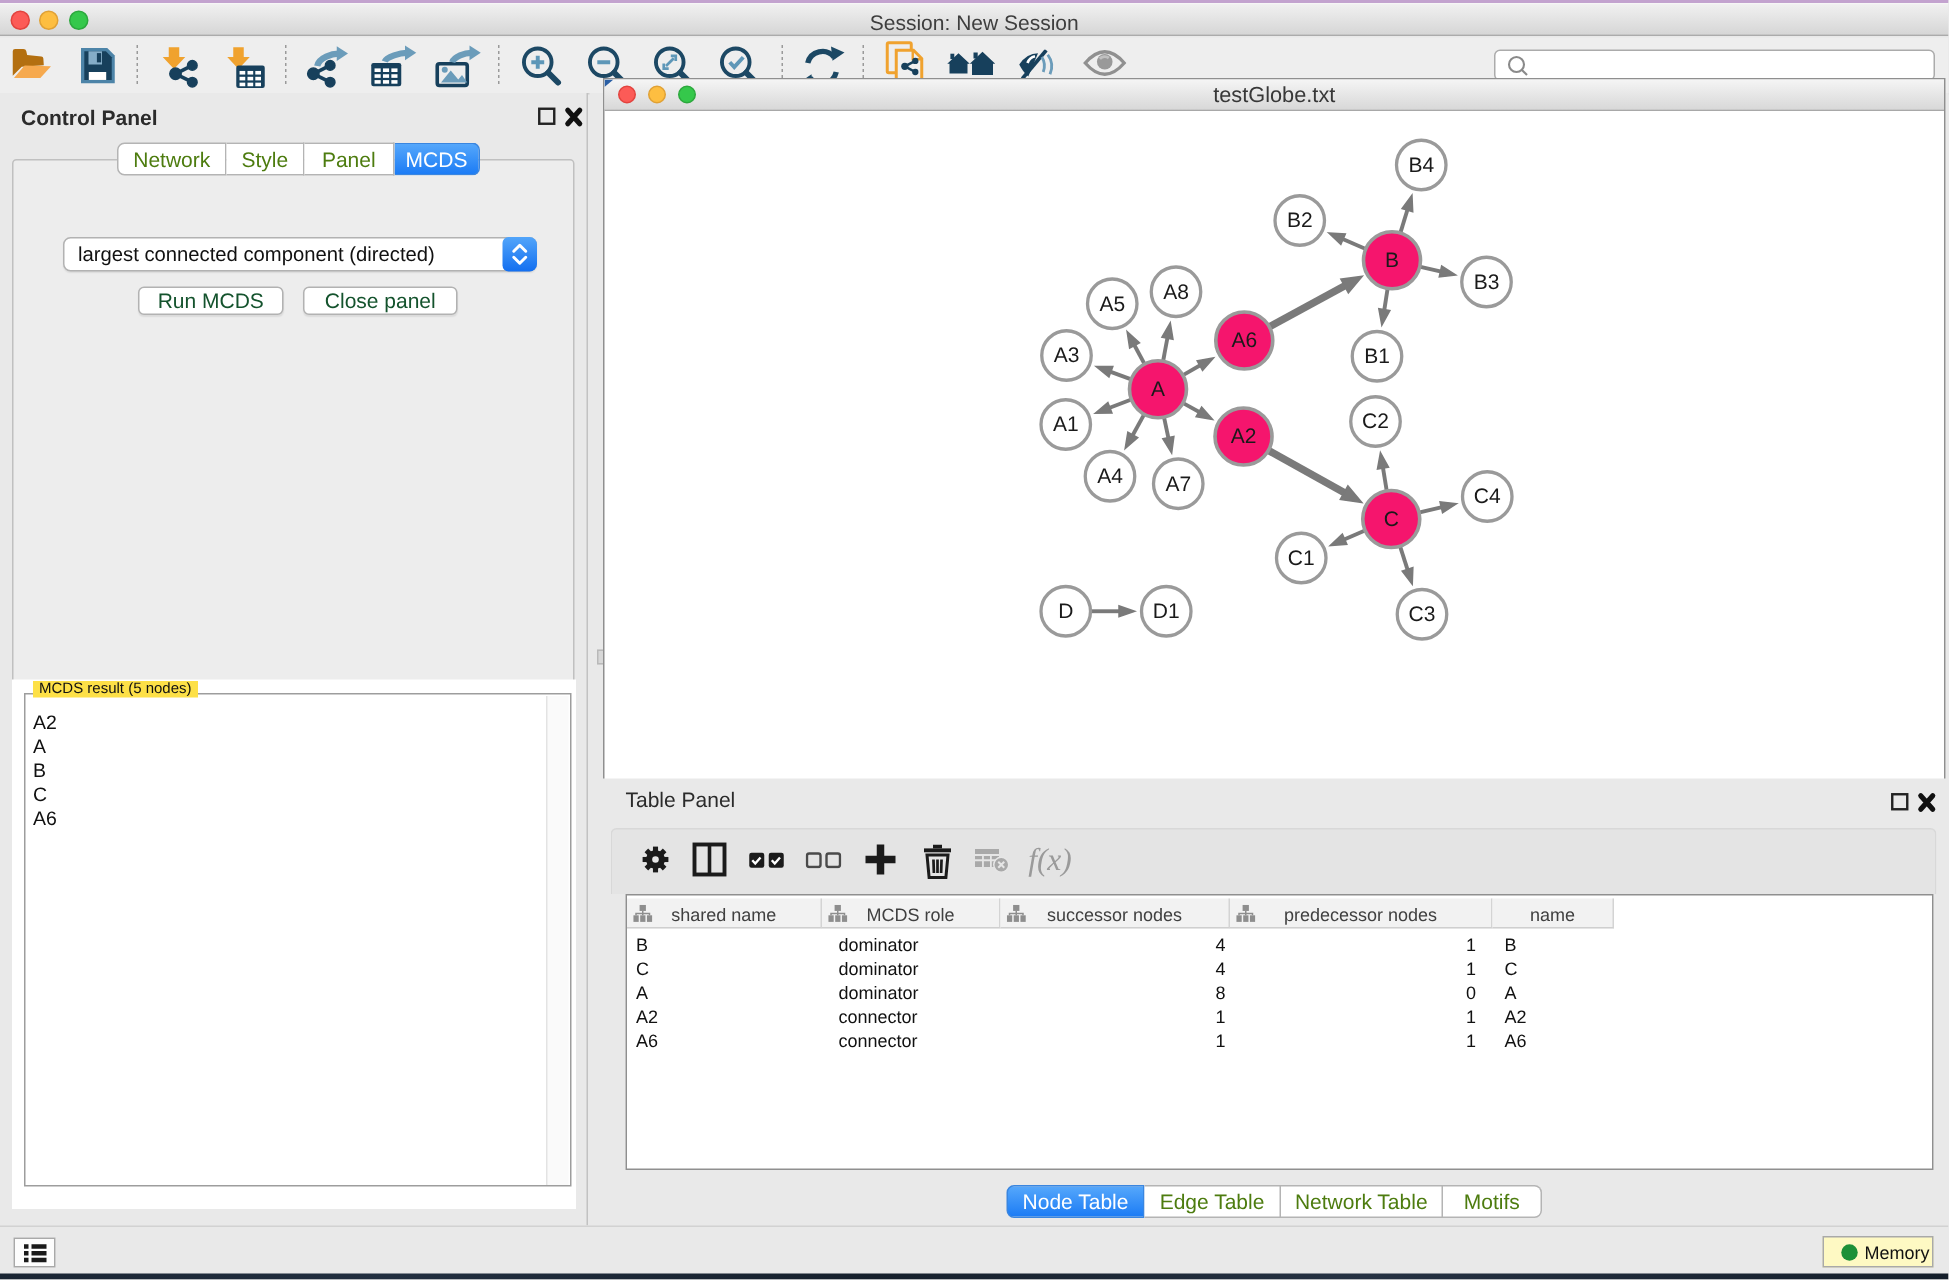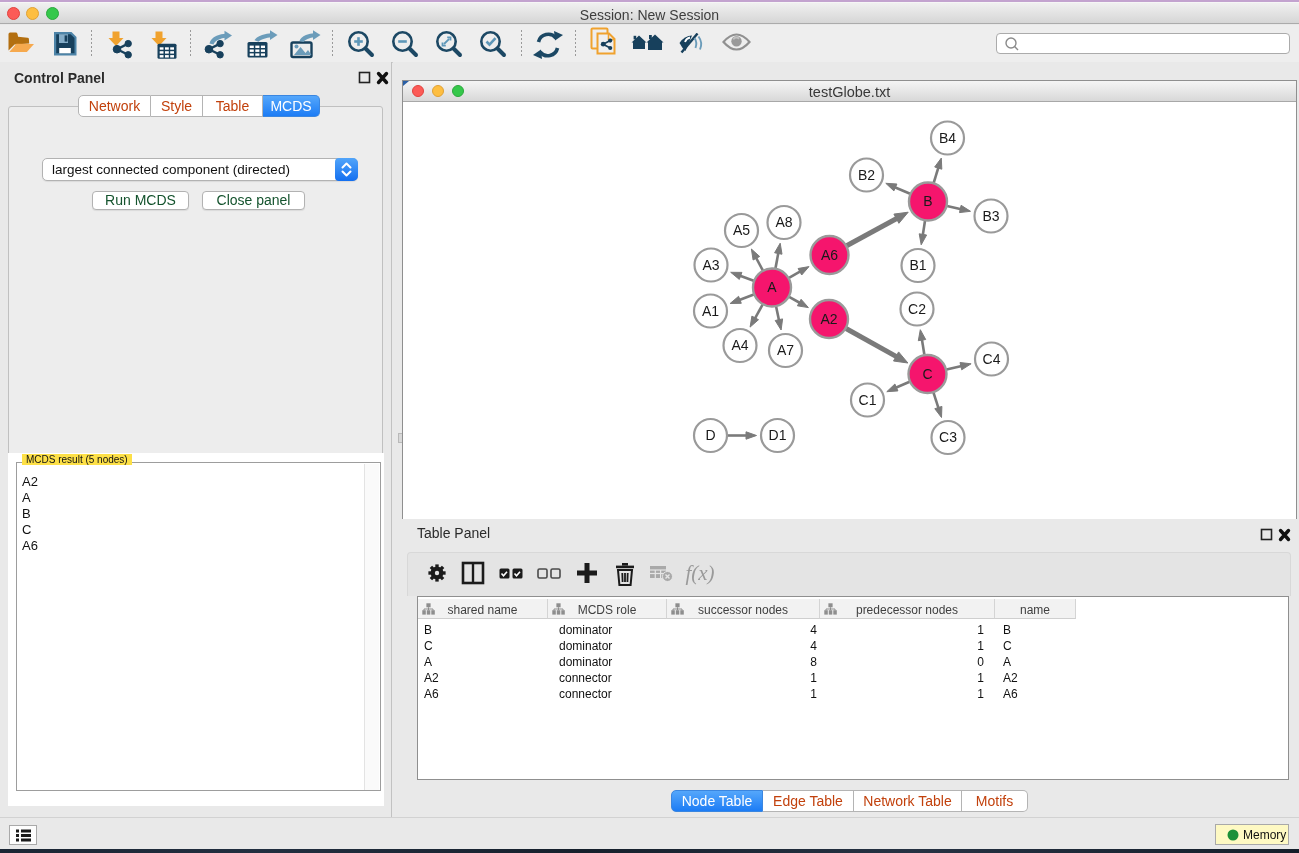--- a/index.html
+++ b/index.html
@@ -29,42 +29,42 @@
 #searchbox { position:absolute; left:996px; top:8px; width:294px; height:21px;
   background:#fff; border:1px solid #ababab; border-radius:4px; }
 
 #cpanel { left:0; top:62px; width:392px; height:755px; background:#e9e9e9; border-right:1px solid #c2c2c2;}
 #cpanel .hdr { position:absolute; left:14px; top:8px; font-size:14px; color:#2b2b2b;font-weight:bold; }
 .winbtns { position:absolute; top:9px; }
 #cpTabwrap { position:absolute; left:8px; top:44px; width:375px; height:698px;
   border:1px solid #c0c0c0; border-radius:3px; background:#ededed; }
 .seg { position:absolute; display:flex; height:22px; font-size:14px; }
 .seg > div { background:#fff; border:1px solid #b4b4b4; border-left:none;
-  display:flex; align-items:center; justify-content:center; color:#c2410c; }
+  display:flex; align-items:center; justify-content:center; color:#4d7c0f; }
 .seg > div:first-child { border-left:1px solid #b4b4b4; border-radius:5px 0 0 5px; }
 .seg > div:last-child { border-radius:0 5px 5px 0; }
 .seg > div.sel { background:linear-gradient(#55a7fb,#1c7cf5); color:#fff; border-color:#3a86e0; }
 #optlabel { position:absolute; left:0; width:392px; top:74px; text-align:center; font-size:14px; color:#111; }
 #dropdown { position:absolute; left:42px; top:96px; width:316px; height:23px; background:#fff;
   border:1px solid #b2b2b2; border-radius:5px; font-size:13.5px; color:#111; line-height:21px;
   padding-left:9px; box-shadow:0 1px 1px rgba(0,0,0,.08);}
 #dropdown .cap { position:absolute; right:-1px; top:-1px; width:23px; height:23px;
   background:linear-gradient(#52a5fa,#136ff0); border-radius:4px 5px 5px 4px; }
 .btn { position:absolute; height:19px; background:#fff; border:1px solid #b2b2b2; border-radius:4px;
   font-size:14px; color:#14532d; text-align:center; line-height:17px; box-shadow:0 1px 1px rgba(0,0,0,.08);}
 #resultpanel { position:absolute; left:8px; top:391px; width:376px; height:353px; background:#fff; }
 #resultbox { position:absolute; left:8px; top:9px; width:365px; height:329px; border:1px solid #9d9d9d; }
 #resultbox .legend { position:absolute; left:5px; top:-9px; background:#fde047; padding:0 4px;
   font-size:10px; color:#111; }
 #resultbox .items { position:absolute; left:5px; top:11px; font-size:13px; color:#111; line-height:16px; }
 #resultbox .sbar { position:absolute; right:1px; top:1px; width:15px; height:326px;
   background:#fafafa; border-left:1px solid #e3e3e3; }
 
 #desk { left:393px; top:62px; width:906px; height:755px; background:#e9e9e9; }
-#netwin { left:402px; top:80px; width:895px; height:504px; background:#fff;
+#netwin { left:402px; top:52px; width:895px; height:504px; background:#fff;
   border:1px solid #8f8f8f; }
 #netwin .tbar { position:absolute; left:0; top:0; width:100%; height:21px;
   background:linear-gradient(#f5f5f5,#d8d8d8); border-bottom:1px solid #a8a8a8; }
 #netwin .tbar .title { position:absolute; left:0; right:0; top:3px; text-align:center;
   font-size:14.5px; color:#383838; }
 #netwin .tl { width:12px; height:12px; top:4px; }
 
 #tpanel { left:394px; top:519px; width:905px; height:298px; background:#e9e9e9; }
 #tpanel .hdr { position:absolute; left:23px; top:6px; font-size:14px; color:#2b2b2b; }
 #ttoolbar { position:absolute; left:13px; top:33px; width:884px; height:44px;
@@ -238,21 +238,21 @@
 <div class="abs" id="cpanel">
   <div class="hdr">Control Panel</div>
   <svg class="winbtns" style="left:358px" width="32" height="14" viewBox="0 0 32 14">
       <rect x="1.5" y="1.5" width="10" height="10" fill="none" stroke="#222" stroke-width="1.6"></rect>
       <path d="M20.5 2.5 L28.5 11.5 M28.5 2.5 L20.5 11.5" stroke="#111" stroke-width="3.4" stroke-linecap="round"></path>
     </svg>
   <div id="cpTabwrap"></div>
   <div class="seg" style="left:78px; top:33px;">
     <div style="width:73px">Network</div>
     <div style="width:52px">Style</div>
-    <div style="width:60px">Table</div>
+    <div style="width:60px">Panel</div>
     <div class="sel" style="width:57px">MCDS</div>
   </div>
   <div id="dropdown">largest connected component (directed)
     <div class="cap"><svg width="23" height="23" viewBox="0 0 23 23">
           <path d="M7.5 9.5 L11.5 5.5 L15.5 9.5" fill="none" stroke="#fff" stroke-width="2" stroke-linejoin="round" stroke-linecap="round"></path>
           <path d="M7.5 13.5 L11.5 17.5 L15.5 13.5" fill="none" stroke="#fff" stroke-width="2" stroke-linejoin="round" stroke-linecap="round"></path>
         </svg></div>
   </div>
   <div class="btn" style="left:92px; top:129px; width:97px;">Run MCDS</div>
   <div class="btn" style="left:202px; top:129px; width:103px;">Close panel</div>

